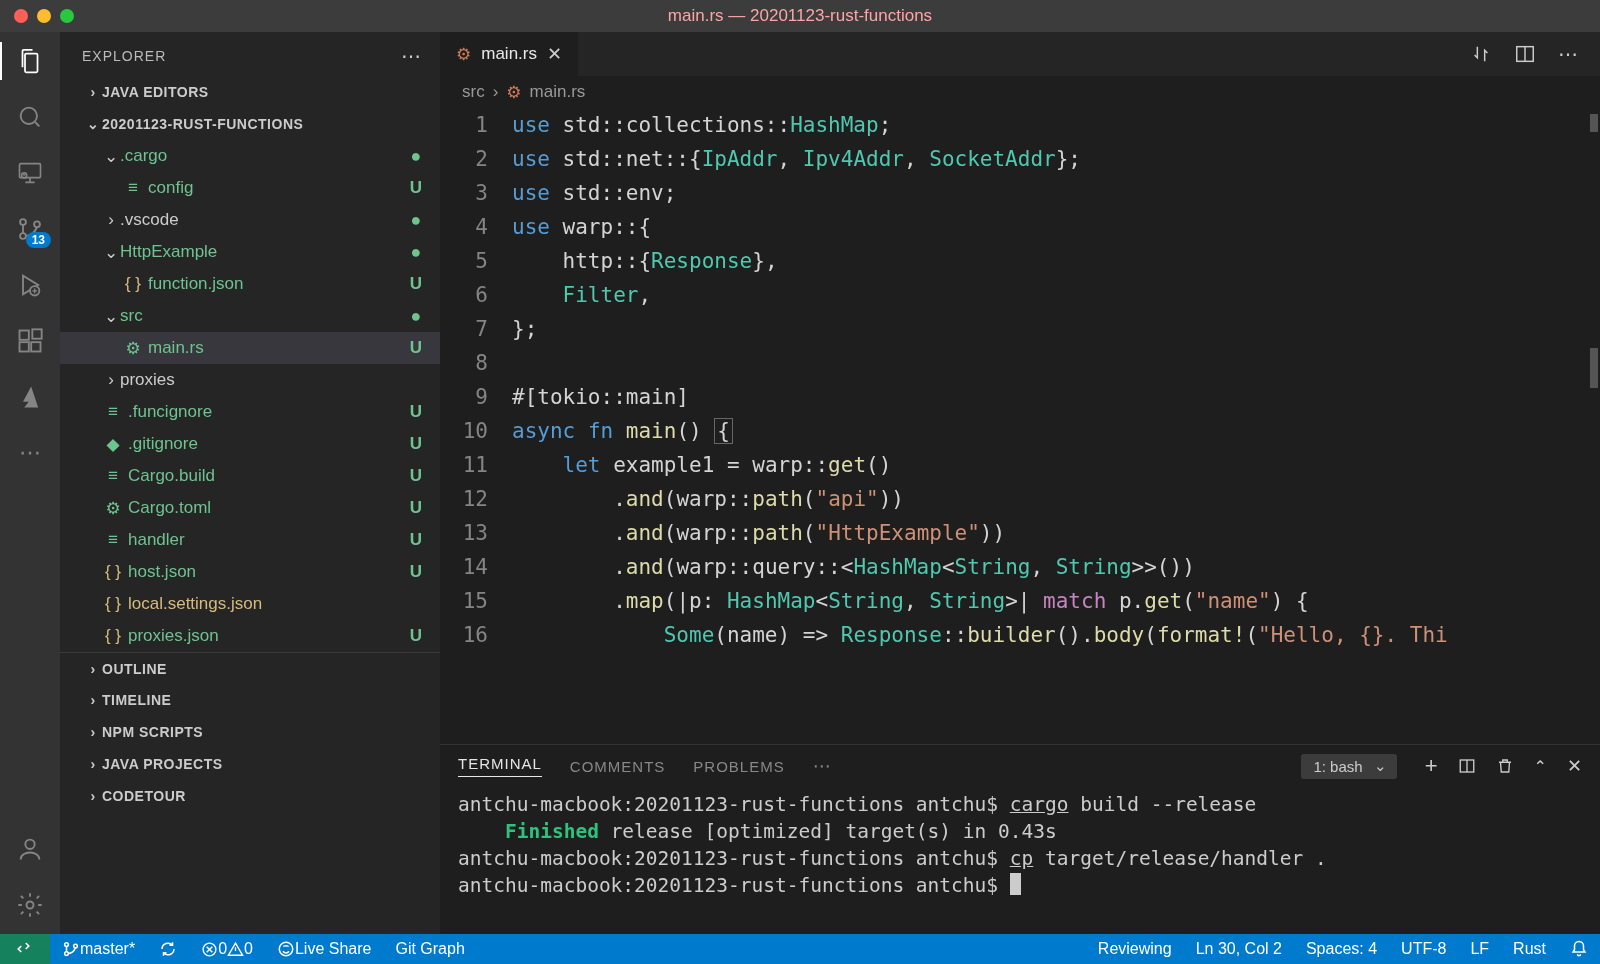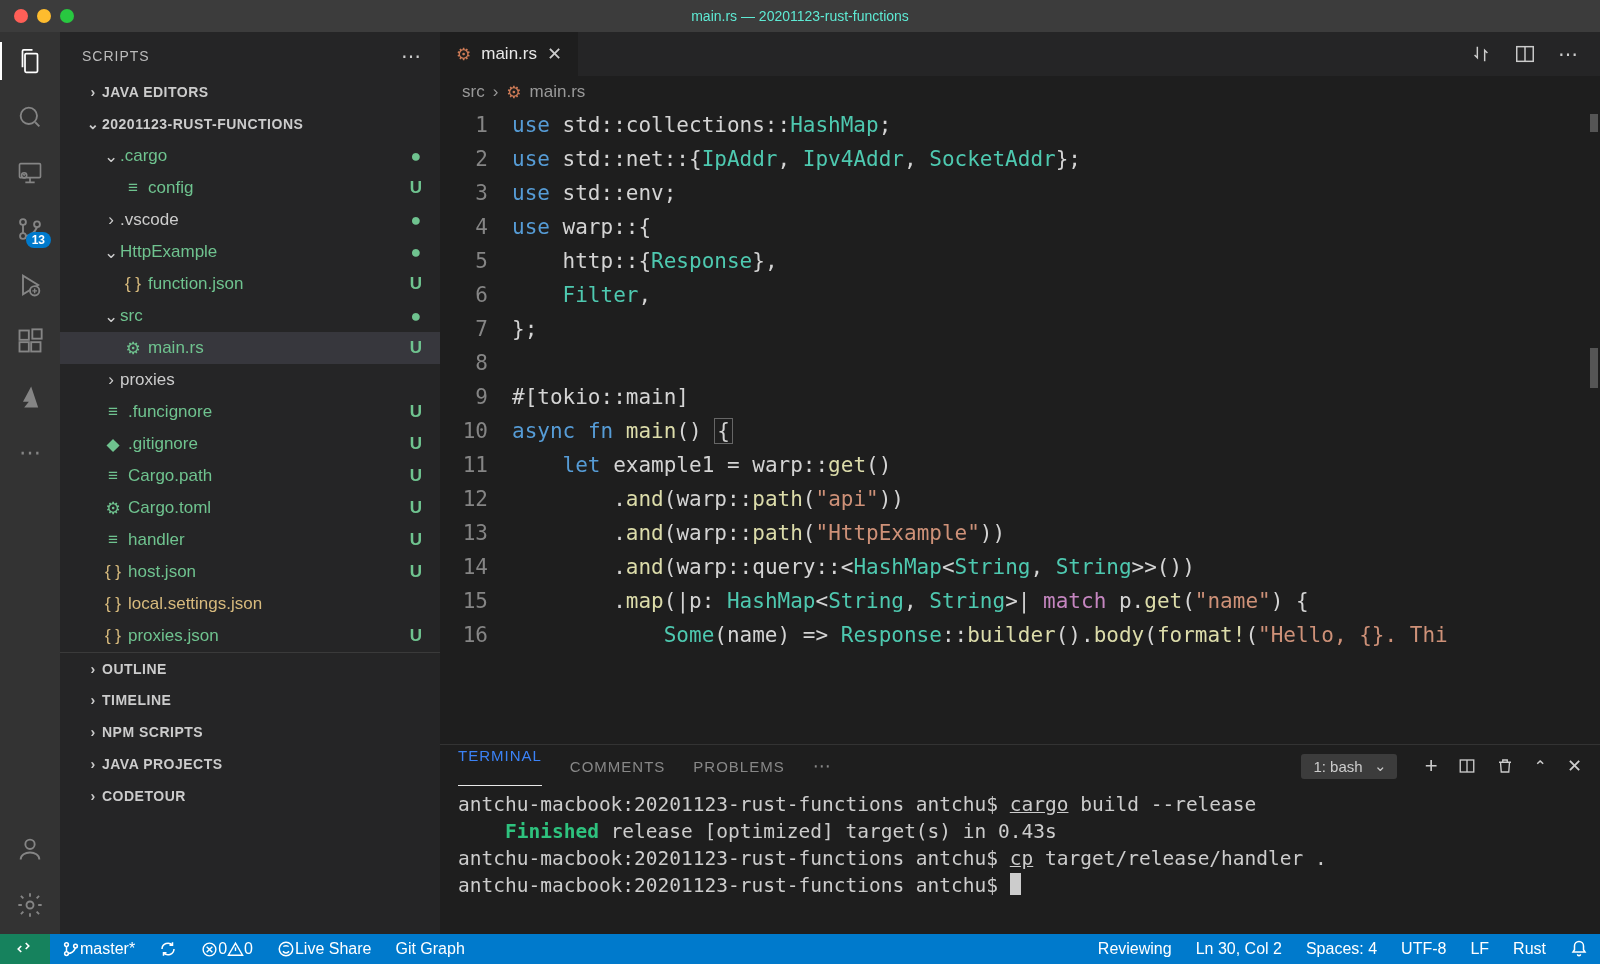--- a/index.html
+++ b/index.html
@@ -2,21 +2,21 @@
 <html><head>
 <meta charset="utf-8">
 <style>
 *{box-sizing:border-box;margin:0;padding:0;}
 html,body{width:1600px;height:964px;overflow:hidden;font-family:-apple-system,"SF Pro Display","Segoe UI",sans-serif;background:#1e1e1e;color:#ccc;font-size:16px;}
 .window{display:flex;flex-direction:column;height:100%;}
 .title-bar{height:32px;background:#3c3c3c;display:flex;align-items:center;position:relative;flex-shrink:0;}
 .traffic{display:flex;gap:9px;margin-left:14px;}
 .tl{width:14px;height:14px;border-radius:50%;}
 .tl.r{background:#ff5f57;}.tl.y{background:#febc2e;}.tl.g{background:#28c840;}
-.win-title{position:absolute;left:50%;transform:translateX(-50%);color:#5eead4;font-size:14px;}
+.win-title{position:absolute;left:50%;transform:translateX(-50%);color:#fca5a5;font-size:17px;}
 .body{display:flex;flex:1;min-height:0;}
 .activity-bar{width:60px;background:#333;display:flex;flex-direction:column;align-items:center;padding-top:14px;gap:26px;flex-shrink:0;}
 .act-icon{width:30px;height:30px;display:flex;align-items:center;justify-content:center;color:#858585;cursor:pointer;position:relative;}
 .act-icon.active{color:#fff;}
 .act-icon.active::before{content:"";position:absolute;left:-15px;top:-4px;bottom:-4px;width:2px;background:#fff;}
 .act-bottom{margin-top:auto;margin-bottom:14px;display:flex;flex-direction:column;gap:26px;align-items:center;}
 .badge-13{position:absolute;bottom:-4px;right:-6px;background:#007acc;color:#fff;font-size:12px;border-radius:10px;padding:1px 6px;font-weight:600;}
 .sidebar{width:380px;background:#252526;display:flex;flex-direction:column;flex-shrink:0;}
 .sb-header{display:flex;align-items:center;justify-content:space-between;padding:12px 18px 8px 22px;color:#bbb;font-size:14px;letter-spacing:1px;}
 .sb-tree{flex:1;overflow:auto;font-size:17px;}
@@ -46,21 +46,21 @@
 .minimap .mm1{position:absolute;top:6px;right:2px;width:8px;height:18px;background:#555;}
 .minimap .mm2{position:absolute;top:240px;right:2px;width:8px;height:40px;background:#555;}
 .kw{color:#569cd6;}
 .ty{color:#4ec9b0;}
 .fn{color:#dcdcaa;}
 .st{color:#ce9178;}
 .mc{color:#c586c0;}
 .panel{height:190px;border-top:1px solid #333;background:#1e1e1e;display:flex;flex-direction:column;}
 .panel-tabs{display:flex;align-items:center;height:42px;padding:0 18px;gap:28px;color:#888;font-size:15px;}
 .panel-tabs .pt{cursor:pointer;letter-spacing:1px;}
-.panel-tabs .pt.active{color:#3b82f6;border-bottom:1px solid #e8e8e8;padding-bottom:21px;}
+.panel-tabs .pt.active{color:#e5e5e5;border-bottom:1px solid #e8e8e8;padding-bottom:4px;}
 .panel-tabs .spacer{flex:1;}
 .term-select{background:#3c3c3c;color:#ccc;border:none;padding:4px 34px 4px 12px;font-size:15px;border-radius:3px;}
 .term-select-wrap{position:relative;display:flex;align-items:center;}
 .term-select-wrap .caret{position:absolute;right:10px;pointer-events:none;color:#ccc;}
 .panel-actions{display:flex;gap:20px;color:#ccc;align-items:center;}
 .term-body{flex:1;padding:4px 18px;font-family:"SF Mono",Menlo,Consolas,monospace;font-size:19.5px;line-height:27px;color:#ccc;white-space:pre;overflow:hidden;}
 .u-cmd{text-decoration:underline;}
 .tg{color:#2ec27e;font-weight:700;}
 .cursor{display:inline-block;width:11px;height:22px;background:#ccc;vertical-align:-3px;}
 .status-bar{height:30px;background:#007acc;color:#fff;display:flex;align-items:center;font-size:16px;flex-shrink:0;}
@@ -147,21 +147,21 @@
           <svg width="28" height="28" viewBox="0 0 24 24" fill="none" stroke="currentColor" stroke-width="1.6">
               <circle cx="12" cy="12" r="3"></circle>
               <path d="M12 2v3M12 19v3M4.2 4.2l2.1 2.1M17.7 17.7l2.1 2.1M2 12h3M19 12h3M4.2 19.8l2.1-2.1M17.7 6.3l2.1-2.1"></path>
             </svg>
         </div>
       </div>
     </div>
 
     <div class="sidebar">
       <div class="sb-header">
-        <span>SCRIPTS</span>
+        <span>EXPLORER</span>
         <span style="font-size:20px;color:#ccc">⋯</span>
       </div>
       <div class="sb-tree">
         <div class="tree-row section indent1">
             <span class="chev">›</span>
             <span class="lbl">JAVA EDITORS</span>
           </div>
         <div class="tree-row section indent1">
             <span class="chev">⌄</span>
             <span class="lbl">20201123-RUST-FUNCTIONS</span>
@@ -211,21 +211,21 @@
             <span class="lbl">.funcignore</span>
             <span class="status">U</span>
           </div>
         <div class="tree-row green indent2">
             <span class="ficon">◆</span>
             <span class="lbl">.gitignore</span>
             <span class="status">U</span>
           </div>
         <div class="tree-row green indent2">
             <span class="ficon">≡</span>
-            <span class="lbl">Cargo.path</span>
+            <span class="lbl">Cargo.build</span>
             <span class="status">U</span>
           </div>
         <div class="tree-row green indent2">
             <span class="ficon">⚙</span>
             <span class="lbl">Cargo.toml</span>
             <span class="status">U</span>
           </div>
         <div class="tree-row green indent2">
             <span class="ficon">≡</span>
             <span class="lbl">handler</span>

